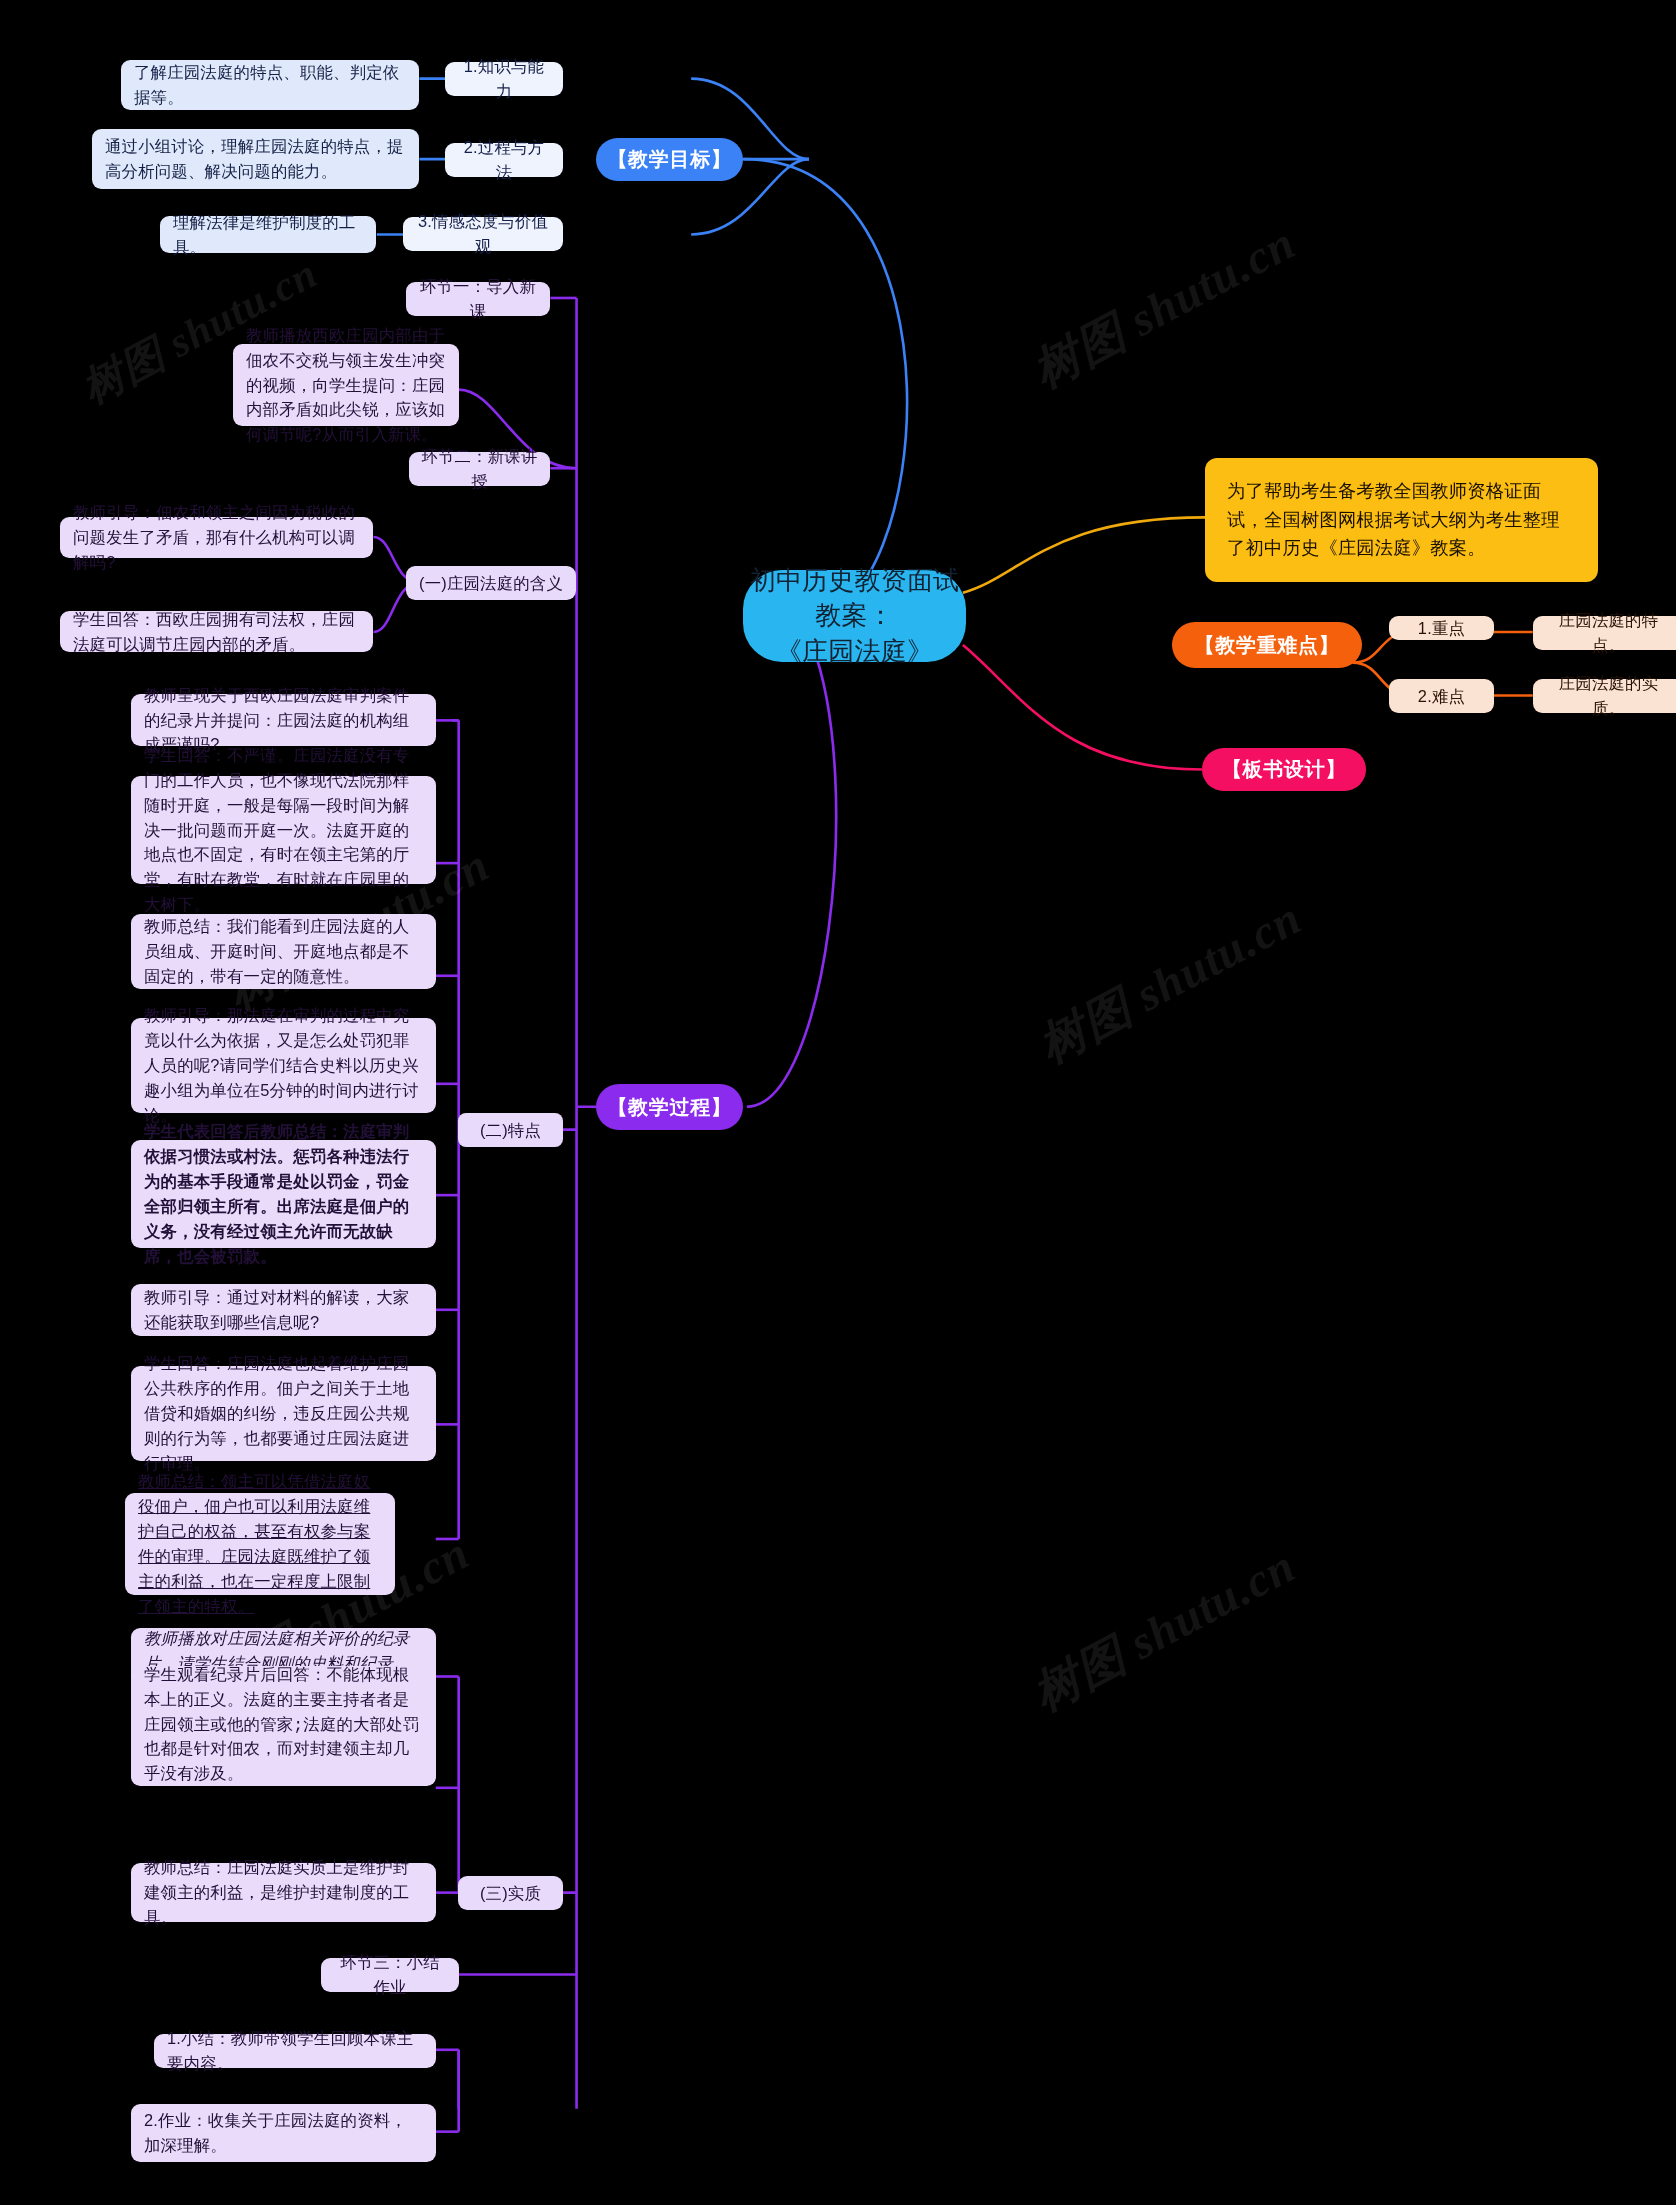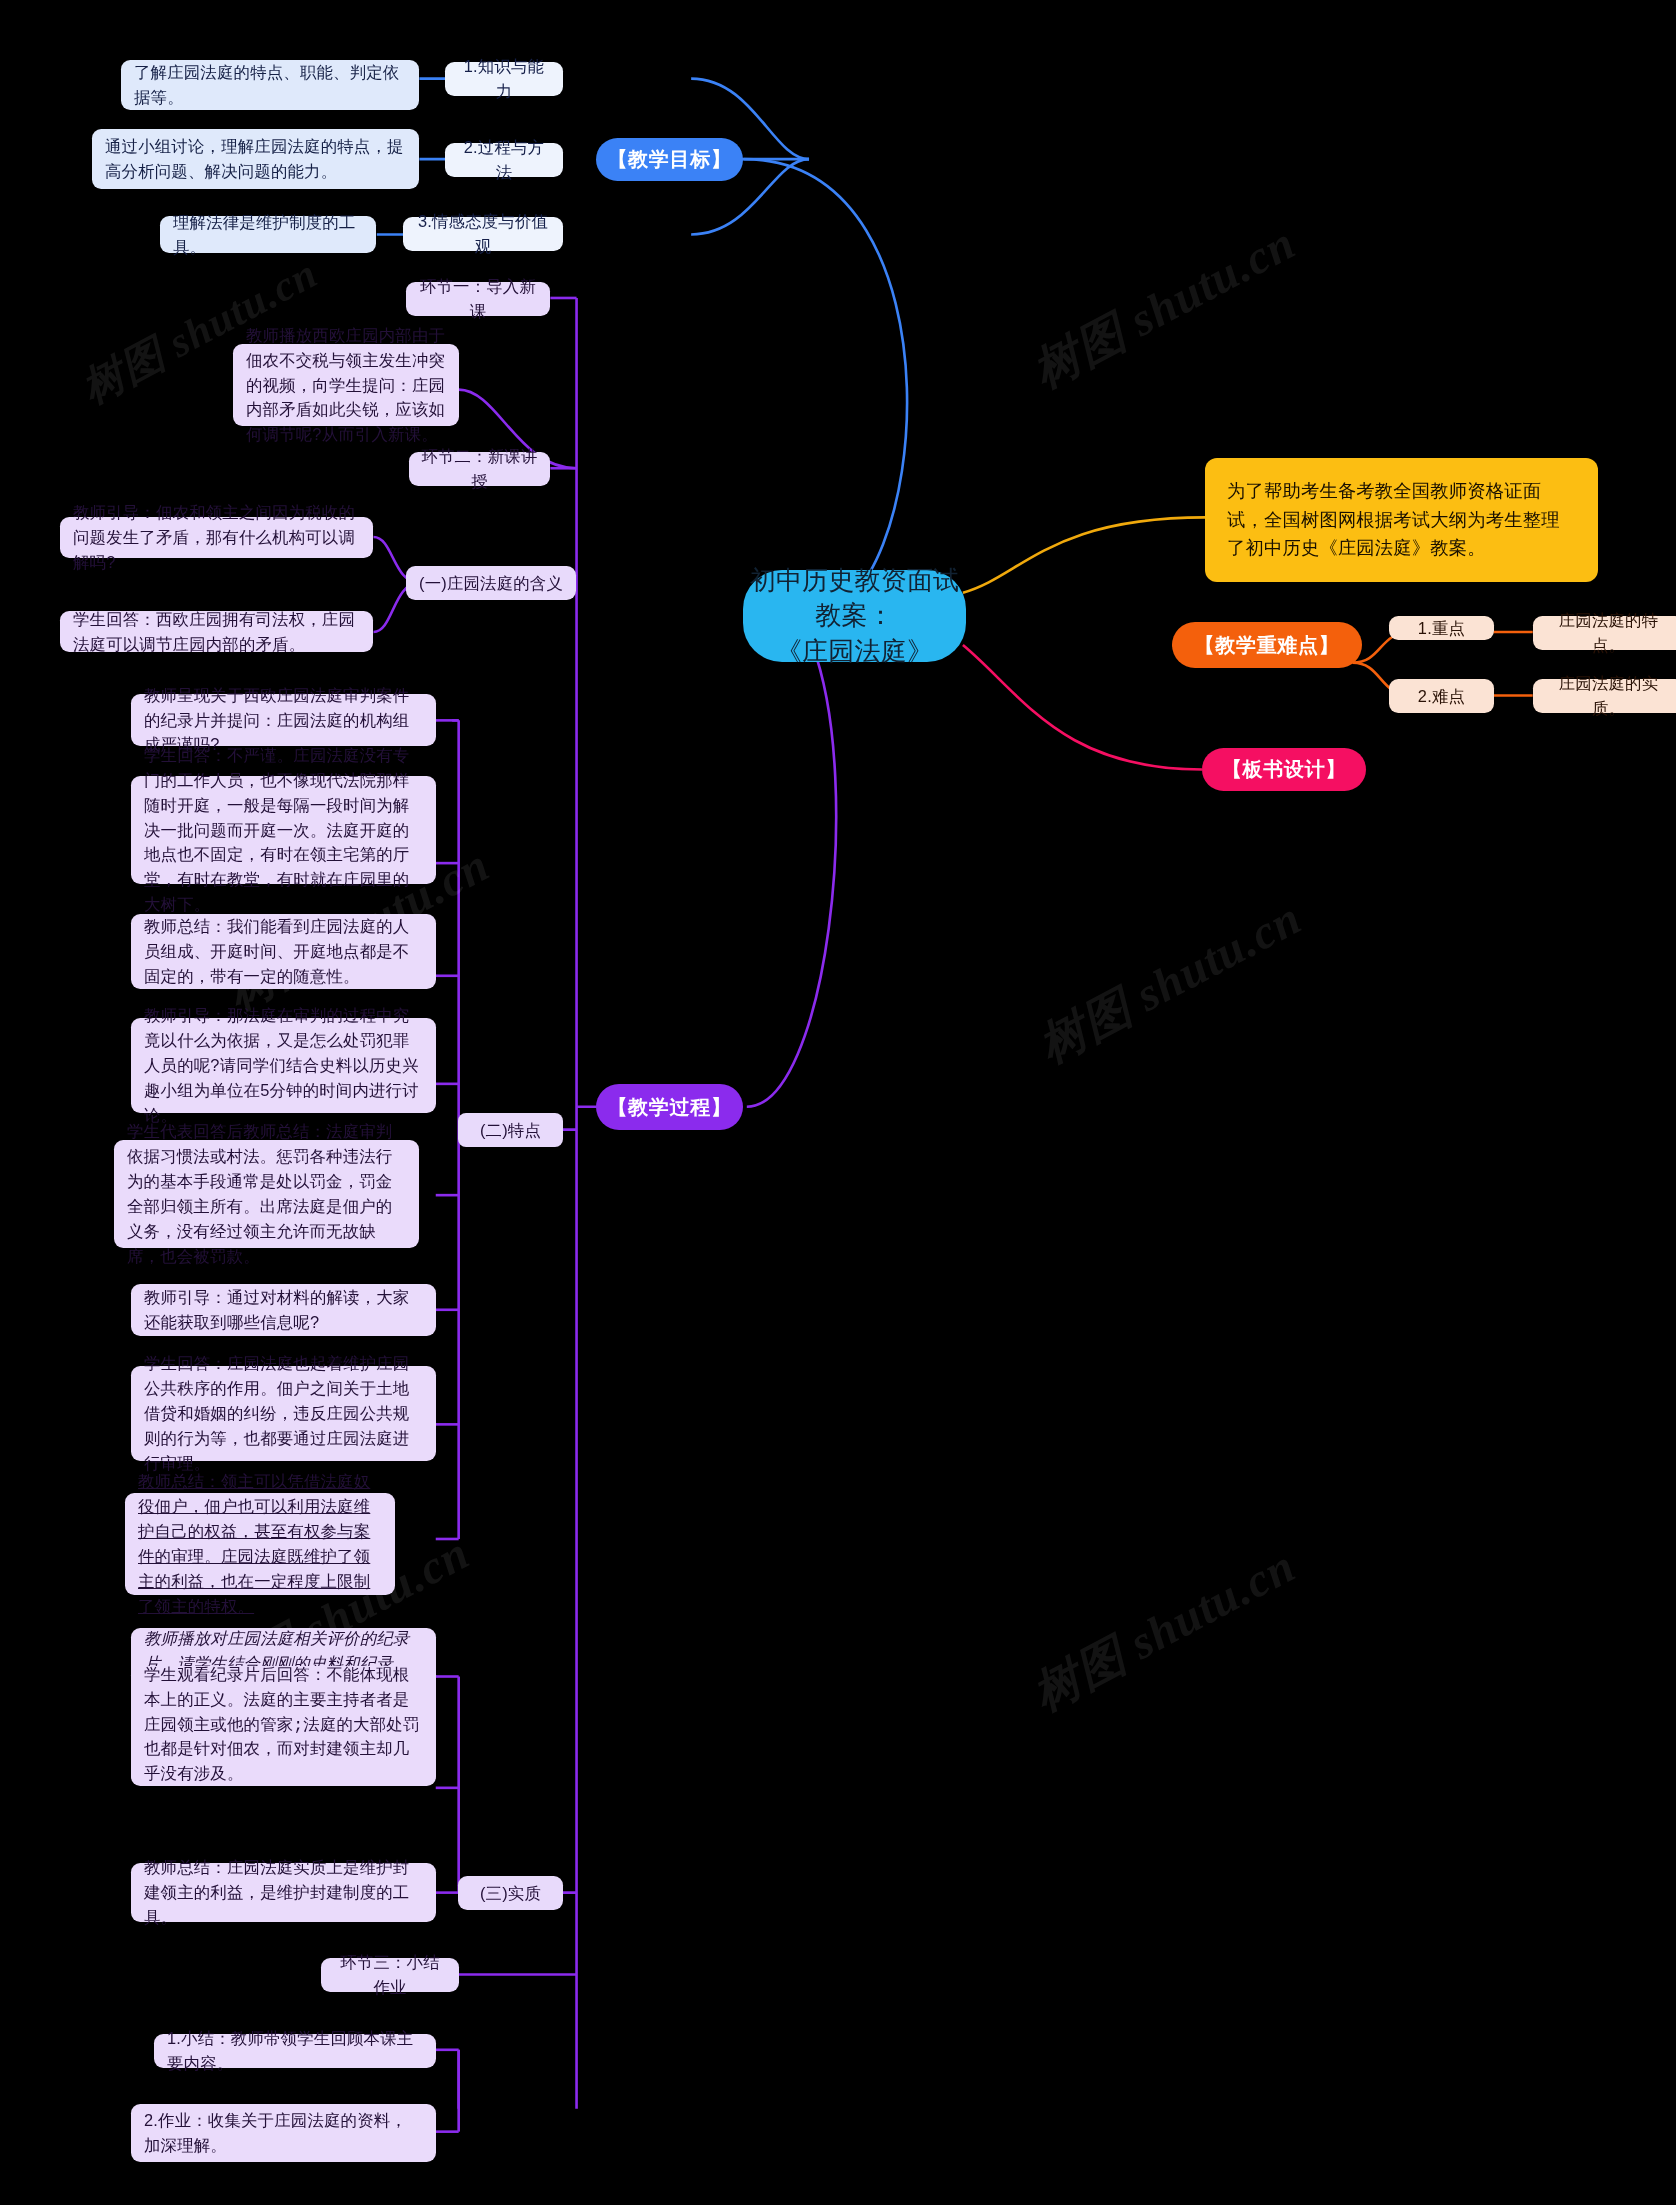--- a/index.html
+++ b/index.html
@@ -228,21 +228,21 @@
   </div>
   <div class="node purple-leaf" style="left:131px;top:776px;width:305px;height:108px;">
     <span>学生回答：不严谨。庄园法庭没有专门的工作人员，也不像现代法院那样随时开庭，一般是每隔一段时间为解决一批问题而开庭一次。法庭开庭的地点也不固定，有时在领主宅第的厅堂，有时在教堂，有时就在庄园里的大树下。</span>
   </div>
   <div class="node purple-leaf" style="left:131px;top:914px;width:305px;height:75px;">
     <span>教师总结：我们能看到庄园法庭的人员组成、开庭时间、开庭地点都是不固定的，带有一定的随意性。</span>
   </div>
   <div class="node purple-leaf" style="left:131px;top:1018px;width:305px;height:95px;">
     <span>教师引导：那法庭在审判的过程中究竟以什么为依据，又是怎么处罚犯罪人员的呢?请同学们结合史料以历史兴趣小组为单位在5分钟的时间内进行讨论。</span>
   </div>
-  <div class="node purple-leaf" style="left:114px;top:1140px;width:305px;height:108px;">
+  <div class="node purple-leaf" style="left:131px;top:1140px;width:305px;height:108px;font-weight:bold;">
     <span>学生代表回答后教师总结：法庭审判依据习惯法或村法。惩罚各种违法行为的基本手段通常是处以罚金，罚金全部归领主所有。出席法庭是佃户的义务，没有经过领主允许而无故缺席，也会被罚款。</span>
   </div>
   <div class="node purple-leaf" style="left:131px;top:1284px;width:305px;height:52px;">
     <span>教师引导：通过对材料的解读，大家还能获取到哪些信息呢?</span>
   </div>
   <div class="node purple-leaf" style="left:131px;top:1366px;width:305px;height:95px;">
     <span>学生回答：庄园法庭也起着维护庄园公共秩序的作用。佃户之间关于土地借贷和婚姻的纠纷，违反庄园公共规则的行为等，也都要通过庄园法庭进行审理。</span>
   </div>
   <div class="node purple-leaf" style="left:125px;top:1493px;width:270px;height:102px;text-decoration:underline;">
     <span>教师总结：领主可以凭借法庭奴役佃户，佃户也可以利用法庭维护自己的权益，甚至有权参与案件的审理。庄园法庭既维护了领主的利益，也在一定程度上限制了领主的特权。</span>

